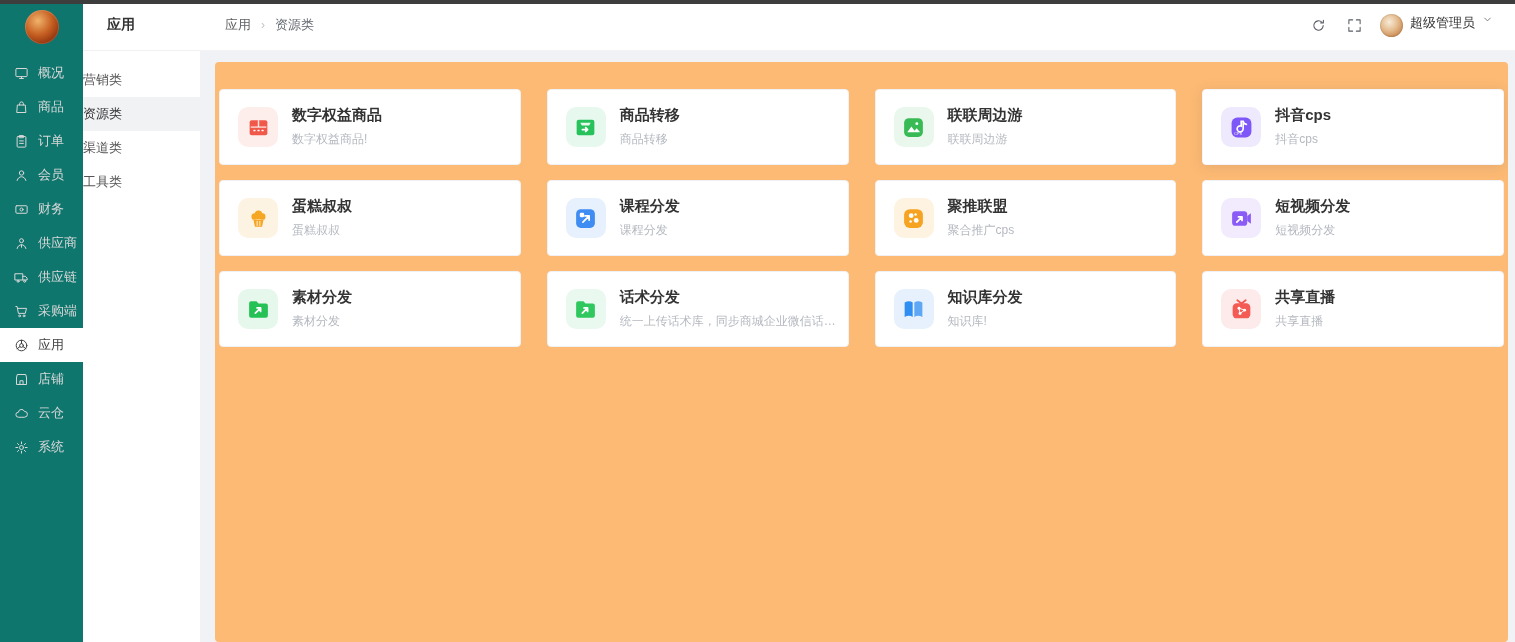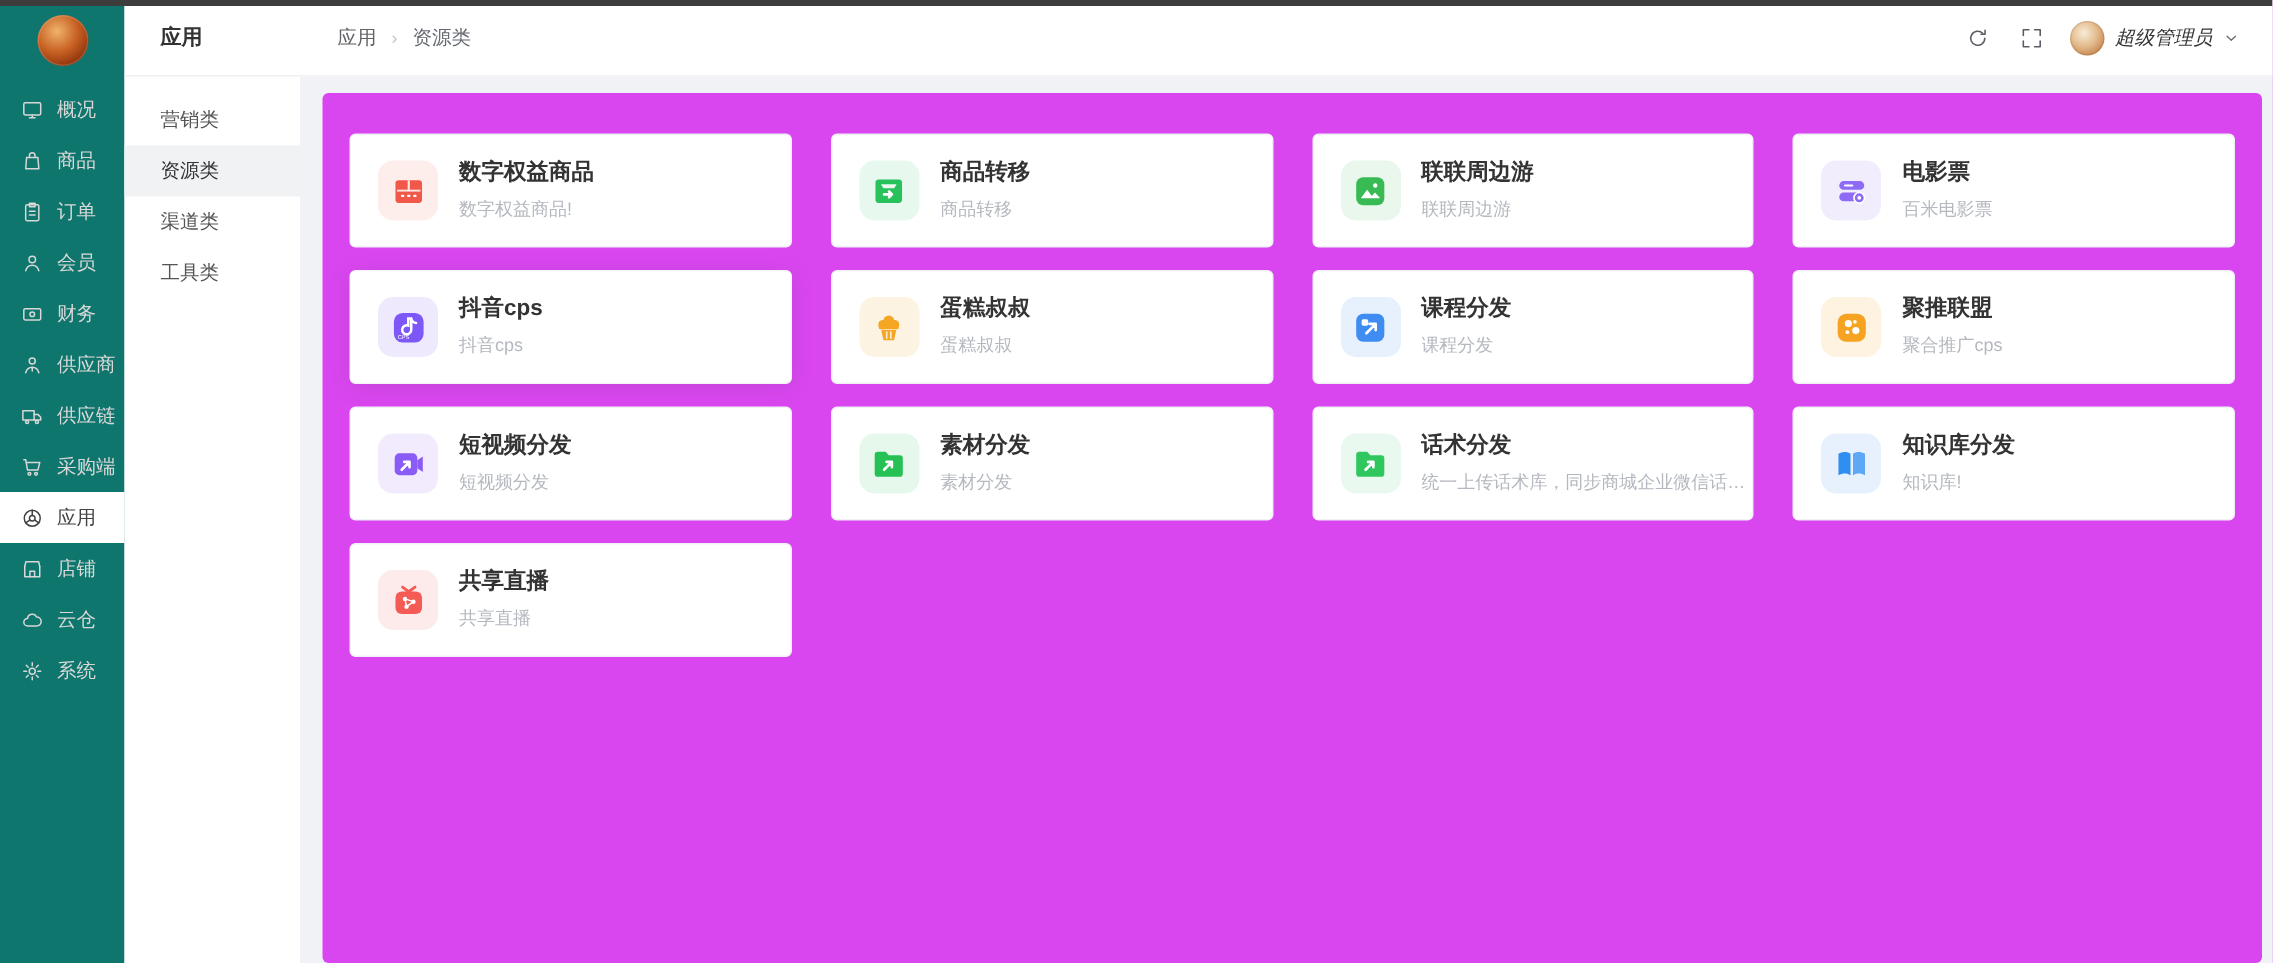--- a/index.html
+++ b/index.html
@@ -19,47 +19,47 @@
     color:#d8d8d8; font-size:13px; gap:9px; }
   .nav-item svg { width:15px; height:15px; stroke:currentColor; fill:none; stroke-width:1.6;
     stroke-linecap:round; stroke-linejoin:round; flex:0 0 15px; }
   .nav-item.active { background:#ffffff; color:#434343; }
 
   
   .sub-sidebar { width:117px; flex:0 0 117px; background:#ffffff; }
   .sub-title { height:51px; display:flex; align-items:center; padding-left:24px;
     font-size:14px; font-weight:bold; color:#333; border-bottom:1px solid #f0f0f0; }
   .sub-list { padding-top:12px; }
-  .sub-item { height:34px; display:flex; align-items:center; padding-left:24px;
+  .sub-item { height:34px; display:flex; align-items:center; 
     font-size:13px; color:#555; cursor:pointer; }
   .sub-item.active { background:#f1f2f4; color:#333; }
 
   
   .content { flex:1; display:flex; flex-direction:column; background:#f0f2f5; min-width:0; }
   .topbar { height:51px; background:#fff; display:flex; align-items:center;
     justify-content:space-between; padding:0 22px 0 25px; border-bottom:1px solid #f3f3f3; }
   .breadcrumb { display:flex; align-items:center; gap:10px; font-size:13px; }
   .crumb { color:#606266; cursor:pointer; }
   .crumb.current { color:#656a71; cursor:default; }
   .crumb-sep { color:#c0c4cc; font-size:12px; }
   .topbar-right { display:flex; align-items:center; gap:16px; }
   .tool-btn { width:20px; height:20px; display:flex; align-items:center; justify-content:center; cursor:pointer; }
   .tool-btn svg { width:15px; height:15px; stroke:#5a5e66; fill:none; stroke-width:1.7;
     stroke-linecap:round; stroke-linejoin:round; }
-  .user-box { display:flex; align-items:center; gap:7px; cursor:pointer;font-style:italic; }
+  .user-box { display:flex; align-items:flex-start; gap:7px; cursor:pointer; }
   .avatar { width:23px; height:23px; border-radius:50%;
     background:radial-gradient(circle at 40% 35%, #f7ecd9 0%, #e3b98a 45%, #c98b55 75%, #9e6638 100%);
     box-shadow:inset 0 0 0 1px rgba(0,0,0,.08); }
   .user-name { font-size:13px; color:#333; }
   .user-box svg { width:11px; height:11px; stroke:#666; fill:none; stroke-width:1.8;
     stroke-linecap:round; stroke-linejoin:round; }
 
   
-  .panel { flex:1; margin:11px 7px 0 15px; background:#d946ef; border-radius:4px;
-    padding:27px 18px; overflow:hidden; }
+  .panel { flex:1; margin:11px 7px 0 15px; background:#fdba74; border-radius:4px;
+    padding:27px 4px; overflow:hidden; }
   .card-grid { display:grid; grid-template-columns:repeat(4, 1fr); column-gap:26px; row-gap:15px; }
   .card { height:76px; border:1px solid #f0f1f5; border-radius:4px; background:#fff;
     display:flex; align-items:center; padding-left:18px; cursor:pointer; overflow:hidden; }
   .card.hovered { box-shadow:0 2px 14px rgba(60,60,80,.13); border-color:#f5f5f8; }
   .card-icon { width:40px; height:40px; border-radius:10px; flex:0 0 40px;
     display:flex; align-items:center; justify-content:center; }
   .card-icon svg { width:25px; height:25px; }
   .card-text { margin-left:14px; min-width:0; }
   .card-title { font-size:15px; font-weight:600; color:#333; line-height:1.2; }
   .card-sub { font-size:12px; color:#b4b8bf; margin-top:7px; white-space:nowrap;
@@ -248,35 +248,20 @@
                 <path d="M6 16.5l4-5.5 3 4 2-2.2 3 3.2v.5H6z" fill="#fff"></path>
                 <circle cx="15.2" cy="8.3" r="1.4" fill="#fff"></circle>
               </svg>
           </div>
           <div class="card-text">
             <div class="card-title">联联周边游</div>
             <div class="card-sub">联联周边游</div>
           </div>
         </div>
 
-        <div class="card">
-          <div class="card-icon" style="background: rgb(242, 237, 253);">
-            <svg viewBox="0 0 24 24" fill="currentColor" style="color: rgb(141, 107, 245);">
-                <rect x="4" y="5.5" width="16" height="5.6" rx="2.8"></rect>
-                <rect x="4" y="12.8" width="16" height="5.6" rx="2.8"></rect>
-                <rect x="7" y="7.6" width="6" height="1.4" rx=".7" fill="#fff"></rect>
-                <circle cx="16.8" cy="16.2" r="3.4" stroke="#fff" stroke-width="1.1"></circle>
-                <circle cx="16.8" cy="16.2" r="1.2" fill="#fff"></circle>
-              </svg>
-          </div>
-          <div class="card-text">
-            <div class="card-title">电影票</div>
-            <div class="card-sub">百米电影票</div>
-          </div>
-        </div>
 
         <div class="card hovered">
           <div class="card-icon" style="background: rgb(239, 233, 254);">
             <svg viewBox="0 0 24 24" fill="currentColor" style="color: rgb(125, 87, 247);">
                 <rect x="2.5" y="2.5" width="19" height="19" rx="5.5"></rect>
                 <path d="M13.6 6v7.3a2.9 2.9 0 11-1.9-2.7V6h1.9c.3 1.6 1.4 2.7 3.1 3" stroke="#fff" stroke-width="1.6" fill="none" stroke-linecap="round"></path>
                 <text x="5" y="19.4" font-size="3.6" fill="#fff" font-family="Liberation Sans, sans-serif">CPS</text>
               </svg>
           </div>
           <div class="card-text">

